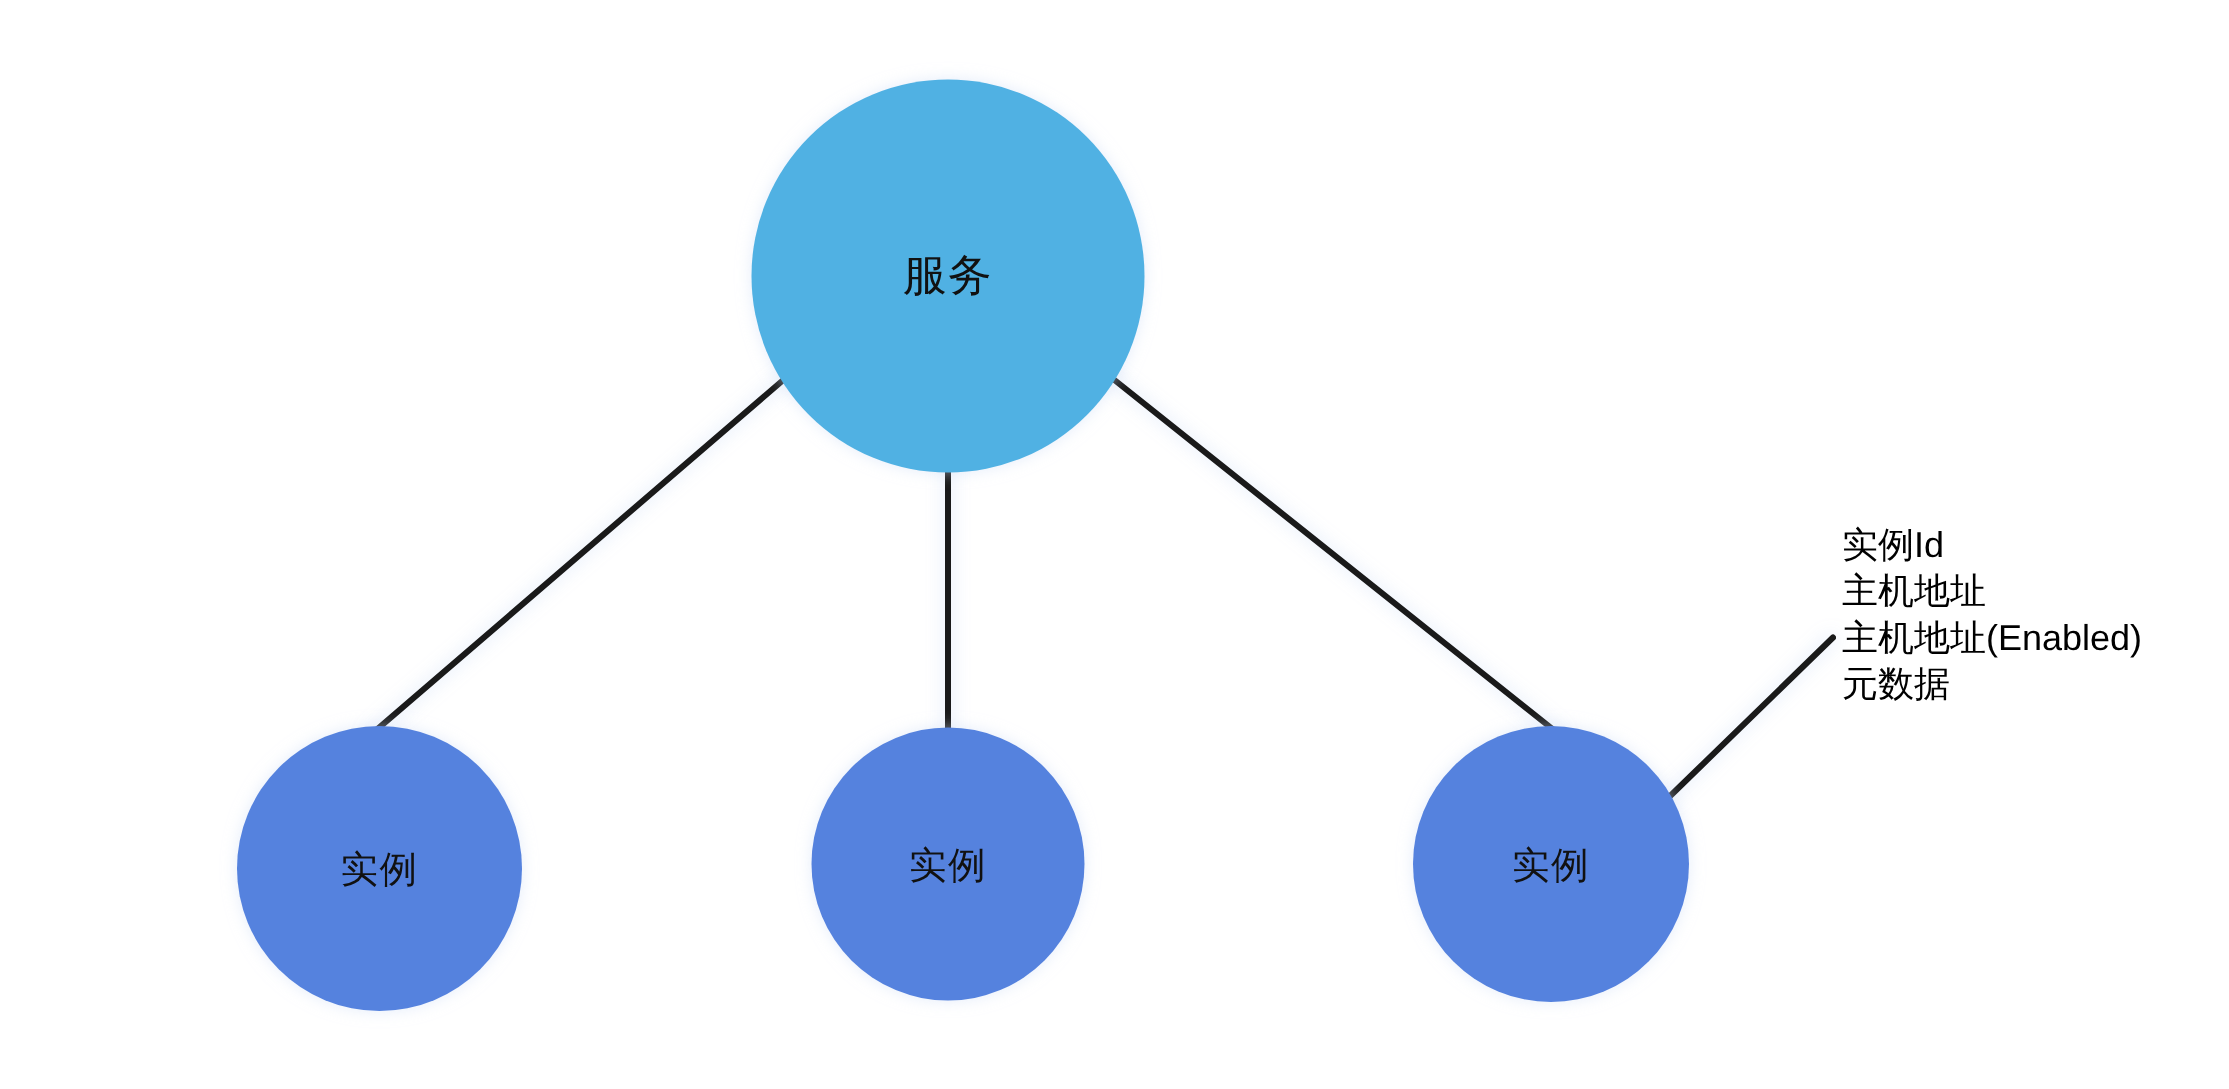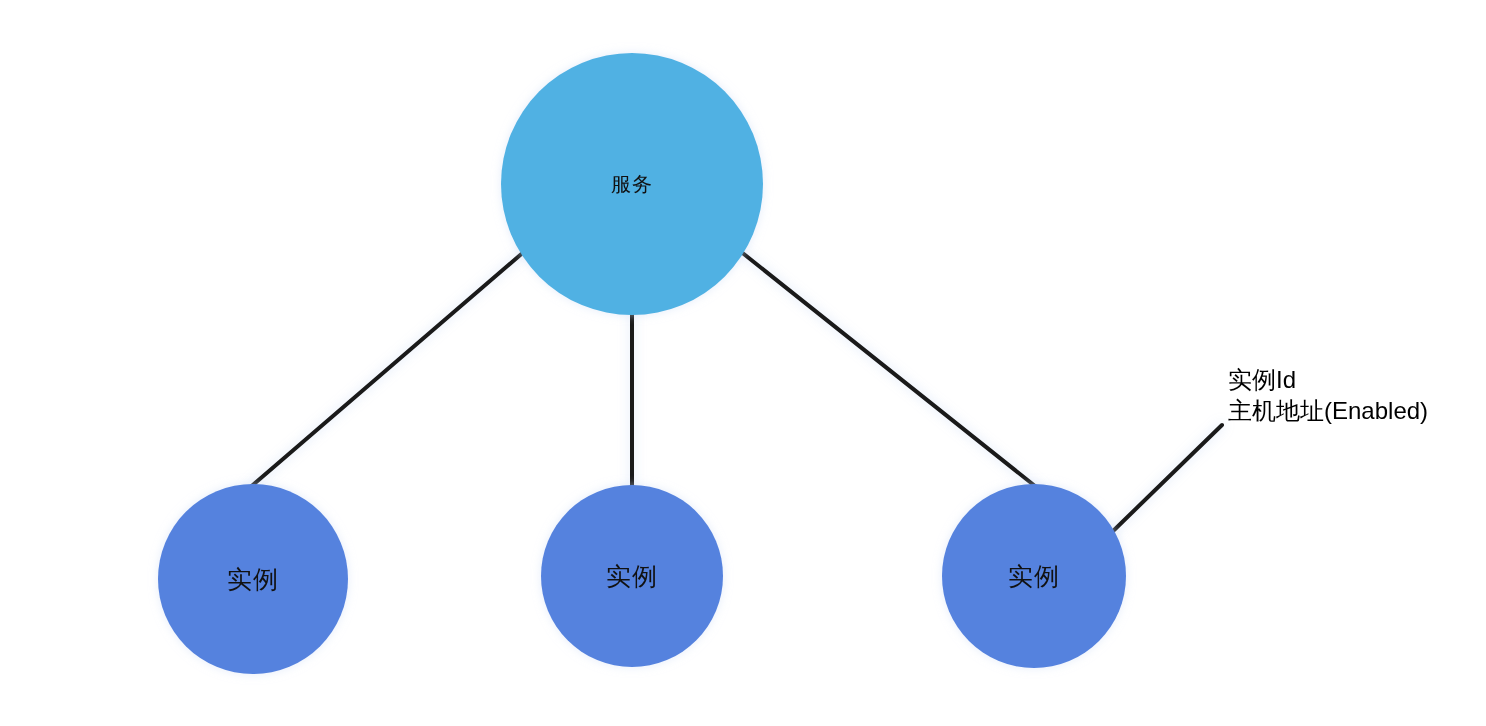--- a/index.html
+++ b/index.html
@@ -36,21 +36,21 @@
     color: #111111;
     letter-spacing: 1px;
     white-space: nowrap;
   }
   .node-service {
     left: 501px;
     top: 53px;
     width: 262px;
     height: 262px;
   }
-  .node-service .node-label { font-size: 20px; }
+  .node-service .node-label { font-size: 29px; }
   .node-instance .node-label { font-size: 25px; }
   .node-instance-1 {
     left: 158px;
     top: 484px;
     width: 190px;
     height: 190px;
   }
   .node-instance-2 {
     left: 541px;
     top: 485px;
@@ -63,21 +63,20 @@
     width: 184px;
     height: 184px;
   }
   .annotation {
     position: absolute;
     left: 1228px;
     top: 348px;
     font-size: 24px;
     line-height: 31px;
     white-space: nowrap;
-    margin-top: 16px;
   }
 </style>
 </head>
 <body>
 
 <div class="stage">
 
   <svg class="edges-layer" viewBox="0 0 1486 726" xmlns="http://www.w3.org/2000/svg">
     <line x1="540" y1="238" x2="247" y2="490" stroke-width="4" stroke-linecap="round" stroke="#1a1a1a"></line>
     <line x1="632" y1="300" x2="632" y2="500" stroke-width="4" stroke-linecap="round" stroke="#1a1a1a"></line>
@@ -96,16 +95,18 @@
   <div class="node node-instance node-instance-2" style="background: rgb(85, 130, 222);">
     <span class="node-label">实例</span>
   </div>
 
   <div class="node node-instance node-instance-3" style="background: rgb(85, 130, 222);">
     <span class="node-label">实例</span>
   </div>
 
   <div class="annotation" style="color: rgb(0, 0, 0);">
     <div>实例Id</div>
+    <div>主机地址</div>
     <div>主机地址(Enabled)</div>
+    <div>元数据</div>
   </div>
 
 </div>
 
 </body></html>

